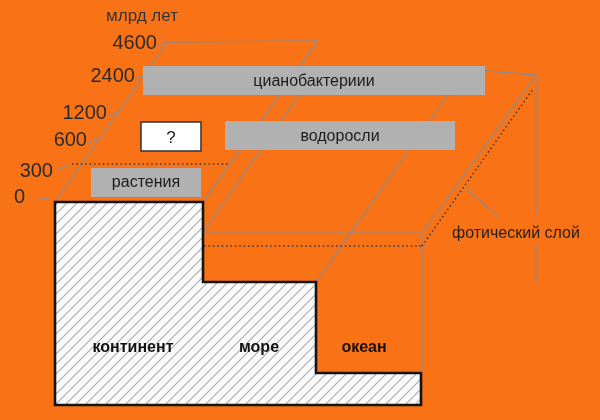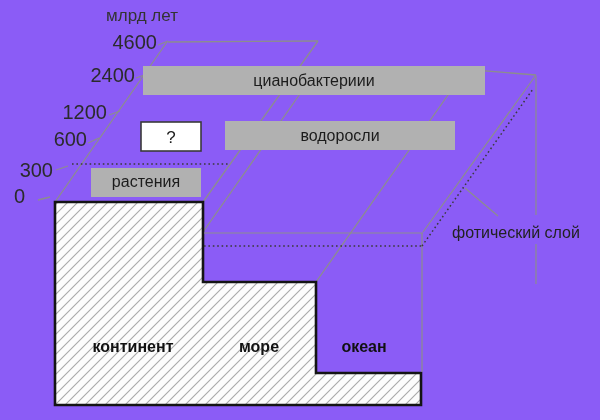--- a/index.html
+++ b/index.html
@@ -1,20 +1,20 @@
 <!DOCTYPE html>
 <html><head>
 <meta charset="utf-8">
 <style>
   html,body{margin:0;padding:0;}
   body{font-family:"Liberation Sans", sans-serif;}
   .stage{
     position:relative;
     width:600px;height:420px;
-    background:#8b5cf6;
+    background:#f97316;
     overflow:hidden;
   }
   svg{display:block;}
   text{font-family:"Liberation Sans", sans-serif;}
   .tick-num{font-size:20px;fill:#2b2b2b;}
   .axis-title{font-size:17px;fill:#333;}
   .bar-label{font-size:16px;fill:#1c1c1c;}
   .q-label{font-size:17px;fill:#1c1c1c;}
   .zone-label{font-size:16px;font-weight:bold;fill:#111;}
   .photic-label{font-size:16px;fill:#222;}

